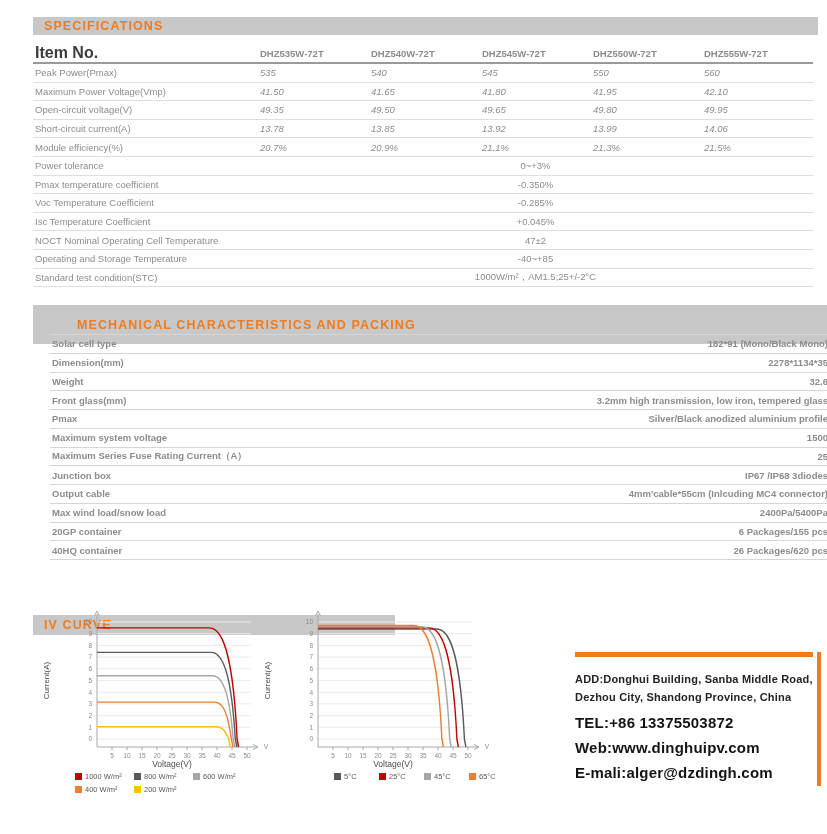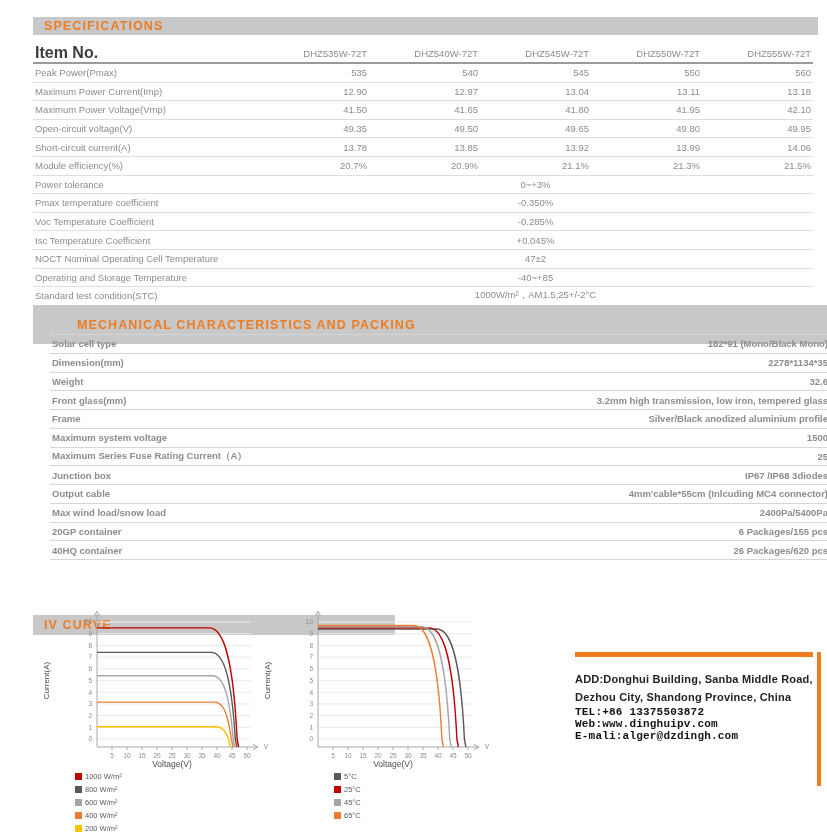--- a/index.html
+++ b/index.html
@@ -11,48 +11,48 @@
   .section-title{color:#ee7c21;font-weight:bold;font-size:12.5px;letter-spacing:1.1px;padding-left:11px;white-space:nowrap;}
   #spec-bar{left:33px;top:17px;width:785px;height:18px;}
   #mech-bar{left:33px;top:305px;width:785px;height:39px;padding-left:33px;}
   #iv-bar{left:33px;top:583px;width:362px;height:20px;margin-top:32px;}
 
   table{border-collapse:collapse;table-layout:fixed;}
   #spec-table{position:absolute;left:33px;top:44px;width:780px;}
   #spec-table th, #spec-table td{padding:0 2px;height:17.6px;font-size:9.5px;color:#8c8c8c;font-weight:normal;vertical-align:middle;}
   #spec-table thead tr{border-bottom:2px solid #9a9a9a;}
   #spec-table th.item{ text-align:left;font-size:16px;color:#3c3c3c;font-weight:bold;}
-  #spec-table th.model{text-align:right;}
+  #spec-table th.model{text-align:left;font-weight:bold;}
   #spec-table tbody tr{border-bottom:1px solid #dedede;}
   #spec-table td.label{text-align:left;}
-  #spec-table td.val{text-align:right;}
+  #spec-table td.val{text-align:left;font-style:italic;}
   #spec-table td.merged{text-align:center;}
 
   #mech-table{position:absolute;left:50px;top:334px;width:780px;border-top:1px solid #d6d6d6;font-weight:bold;}
   #mech-table td{padding:0 2px;height:17.75px;font-size:9.5px;color:#8c8c8c;vertical-align:middle;}
   #mech-table tr{border-bottom:1px solid #d6d6d6;}
   #mech-table td.mval{text-align:right;}
 
   .chart{position:absolute;width:245px;top:608px;}
   #chart1-wrap{left:35px;}
   #chart2-wrap{left:256px;}
   .chart-svg{width:245px;height:162px;display:block;}
-  .legend{display:flex;flex-wrap:wrap;box-sizing:content-box;flex-direction:column;}
+  .legend{display:flex;flex-wrap:wrap;box-sizing:content-box;}
   #legend1{padding-left:40px;width:190px;}
   #legend2{padding-left:78px;width:200px;}
   .lg-item{display:flex;align-items:center;height:13px;}
   #legend1 .lg-item{width:59px;}
   #legend2 .lg-item{width:45px;}
   .lg-swatch{width:7px;height:7px;margin-right:3px;flex:0 0 auto;}
   .lg-text{font-size:7.5px;color:#595959;white-space:nowrap;}
 
   #contact{position:absolute;left:575px;top:652px;width:240px;}
   .contact-bar{height:5px;width:238px;background:#f07d1c;}
   .addr{font-size:11px;font-weight:bold;color:#242424;line-height:18px;margin-top:13px;letter-spacing:0.2px;}
-  .big{font-size:11px;font-weight:bold;color:#141414;letter-spacing:0.2px;font-family:Liberation Mono, monospace;}
+  .big{font-size:15px;font-weight:bold;color:#141414;margin-top:8px;letter-spacing:0.2px;}
   #right-stripe{position:absolute;left:817px;top:652px;width:4px;height:134px;background:#f07d1c;}
 </style>
 </head>
 <body>
 
 <div class="section-bar" id="spec-bar">
   <span class="section-title">SPECIFICATIONS</span>
 </div>
 
 <table id="spec-table">
@@ -77,28 +77,20 @@
   <tbody id="spec-body">
       <tr>
         <td class="label">Peak Power(Pmax)</td>
         <td class="val">535</td>
         <td class="val">540</td>
         <td class="val">545</td>
         <td class="val">550</td>
         <td class="val">560</td>
       </tr>
       <tr>
-        <td class="label">Maximum Power Current(Imp)</td>
-        <td class="val">12.90</td>
-        <td class="val">12.97</td>
-        <td class="val">13.04</td>
-        <td class="val">13.11</td>
-        <td class="val">13.18</td>
-      </tr>
-      <tr>
         <td class="label">Maximum Power Voltage(Vmp)</td>
         <td class="val">41.50</td>
         <td class="val">41.65</td>
         <td class="val">41.80</td>
         <td class="val">41.95</td>
         <td class="val">42.10</td>
       </tr>
       <tr>
         <td class="label">Open-circuit voltage(V)</td>
         <td class="val">49.35</td>
@@ -174,21 +166,21 @@
       </tr>
       <tr>
         <td class="mlabel">Weight</td>
         <td class="mval">32.6</td>
       </tr>
       <tr>
         <td class="mlabel">Front glass(mm)</td>
         <td class="mval">3.2mm high transmission, low iron, tempered glass</td>
       </tr>
       <tr>
-        <td class="mlabel">Frame</td>
+        <td class="mlabel">Pmax</td>
         <td class="mval">Silver/Black anodized aluminium profile</td>
       </tr>
       <tr>
         <td class="mlabel">Maximum system voltage</td>
         <td class="mval">1500</td>
       </tr>
       <tr>
         <td class="mlabel">Maximum Series Fuse Rating Current（A）</td>
         <td class="mval">25</td>
       </tr>

